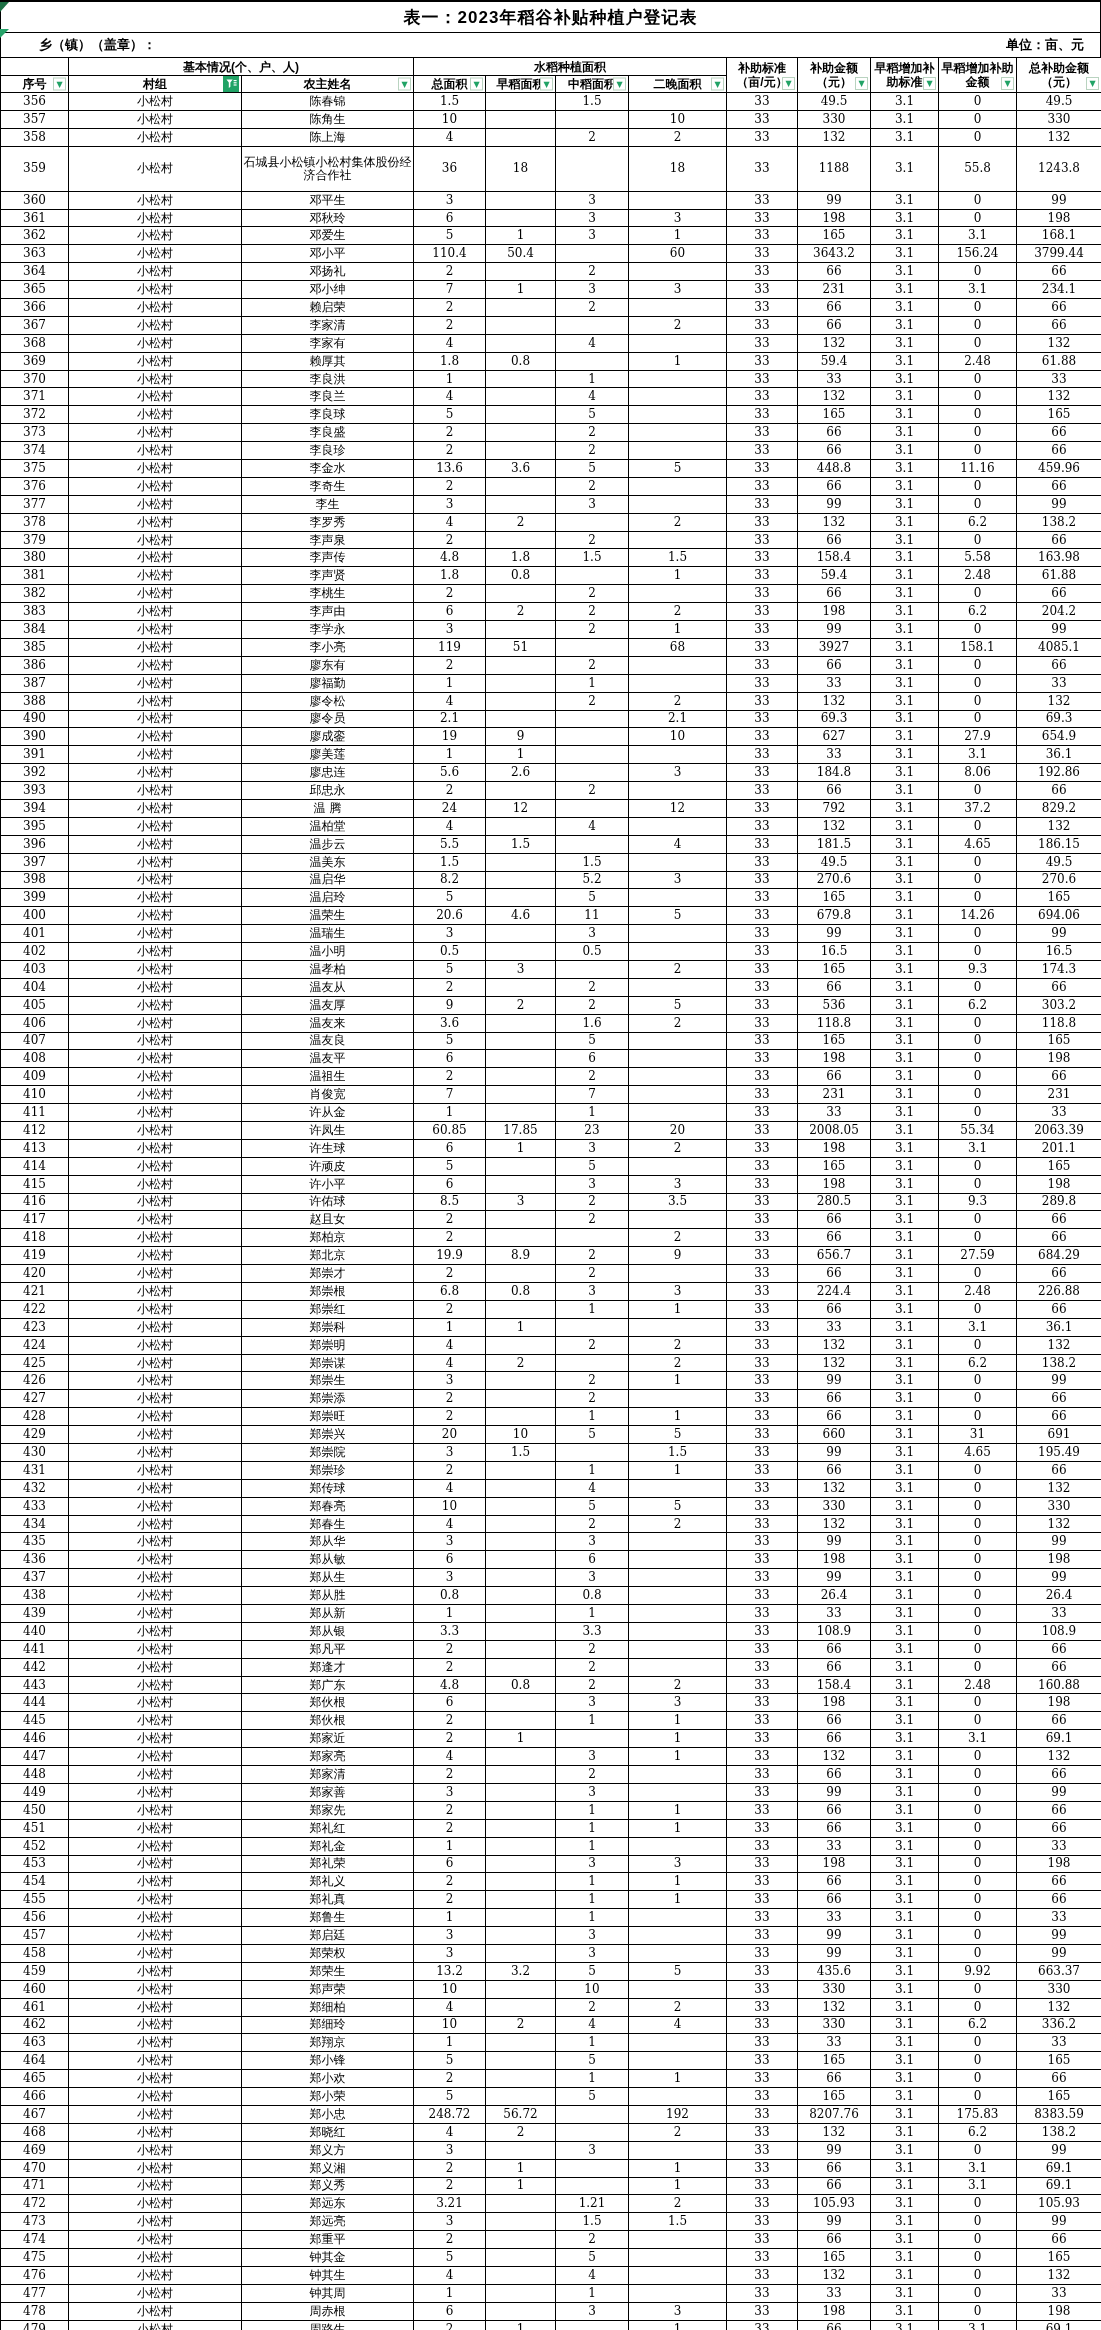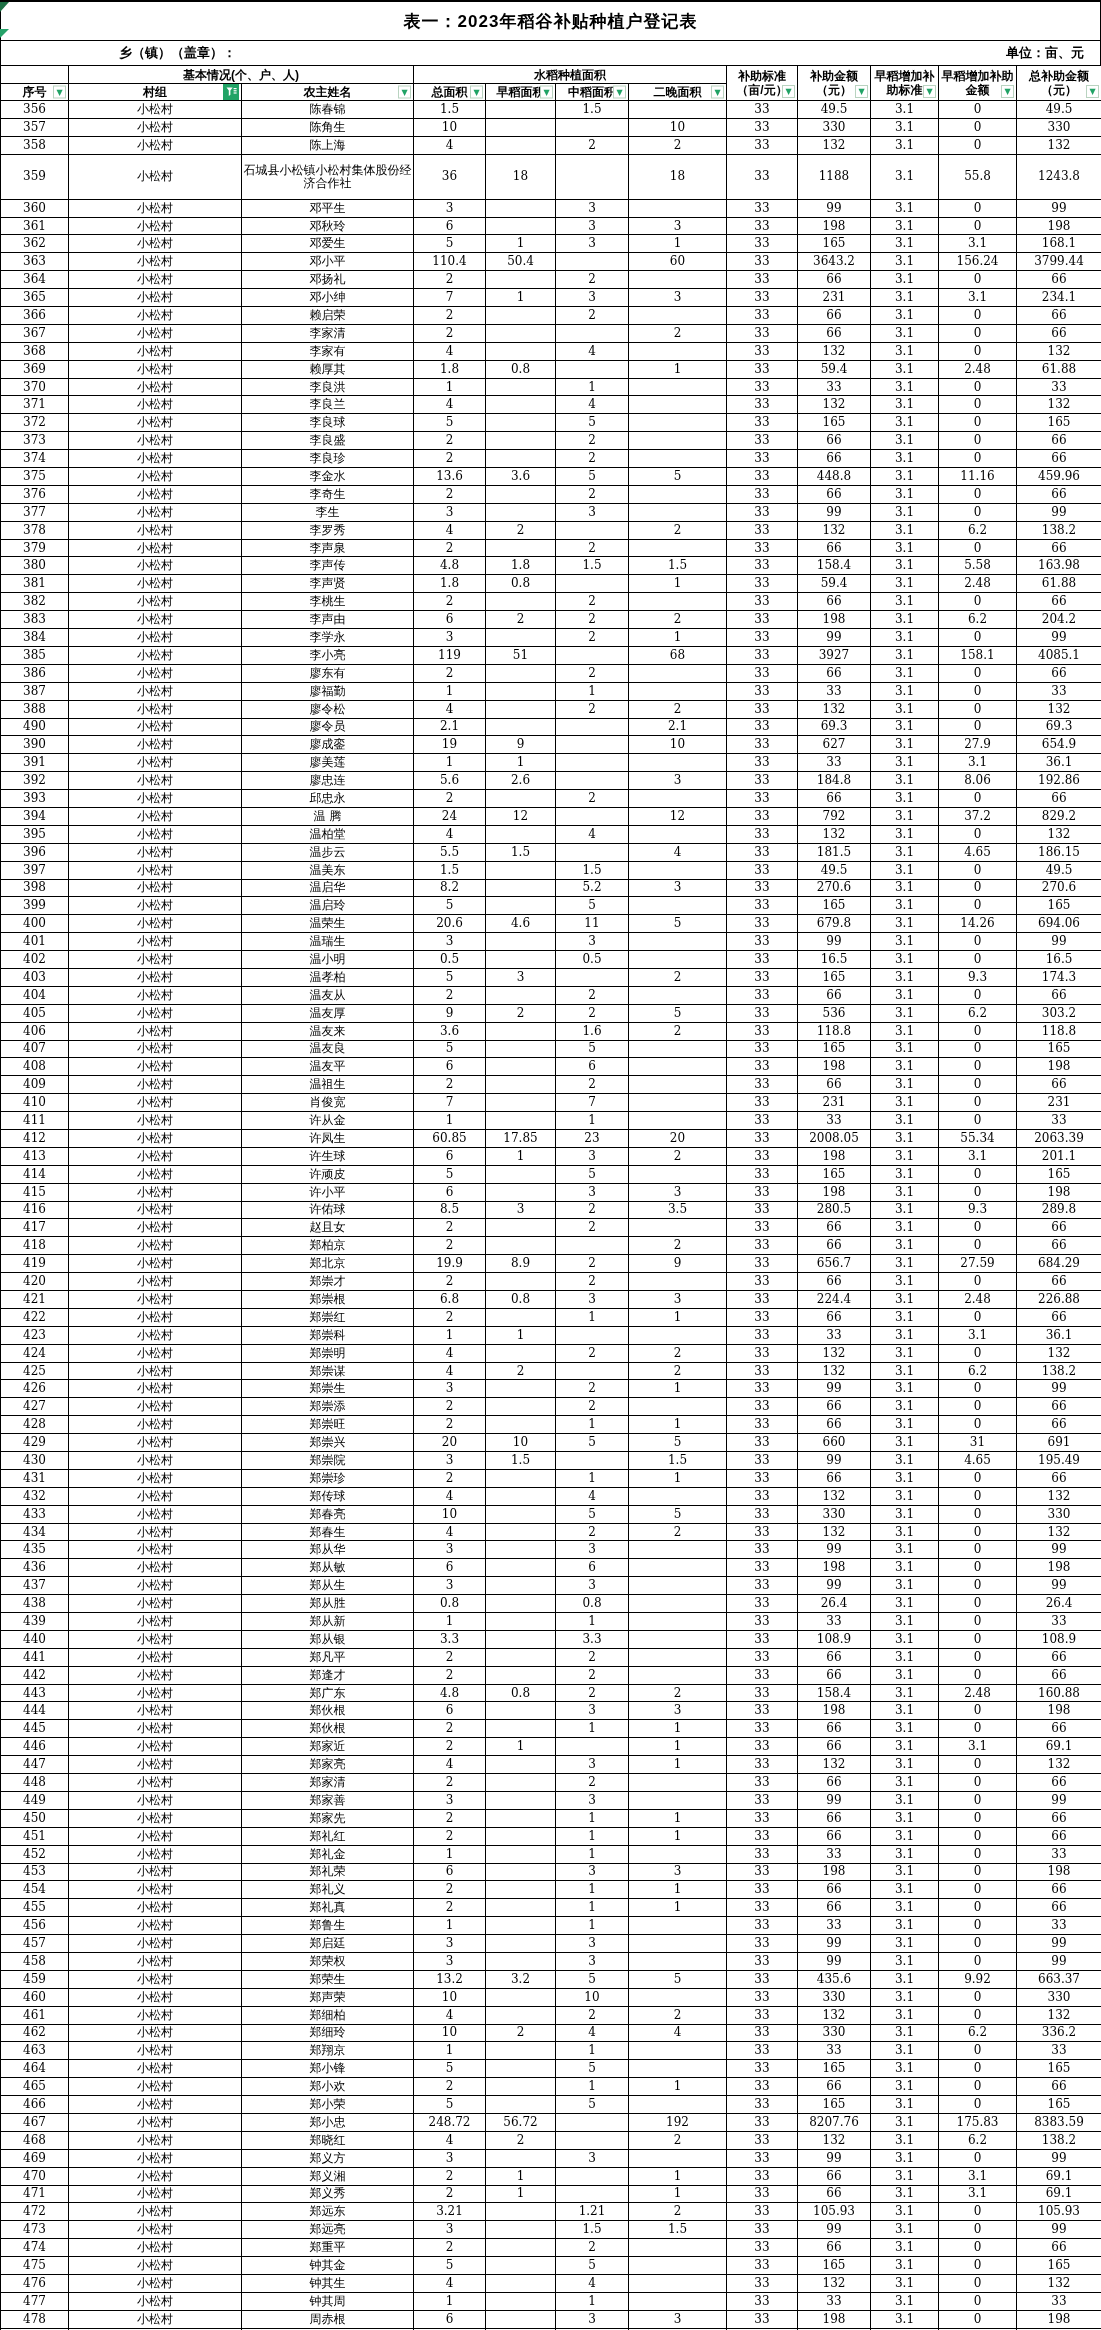--- a/index.html
+++ b/index.html
@@ -7,33 +7,33 @@
   .sheet {
     position: relative;
     width: 1101px; height: 2330px;
     margin: 0 auto;
     background: #fff;
     color: #000;
     font-family: "DejaVu Serif", serif;
     overflow: hidden;
   }
   .title-row {
-    height: 41px;
+    height: 33px;
     border: 1px solid #000;
     border-top-width: 2px;
     display: flex; align-items: center; justify-content: center;
     font-family: "Liberation Sans", sans-serif;
     font-weight: bold; font-size: 17px;
     letter-spacing: 1px;
   }
   .sub-row {
     height: 24px;
     border-left: 1px solid #000; border-right: 1px solid #000;
     display: flex; align-items: center; justify-content: space-between;
-    padding: 0 16px 0 118px;
+    padding: 0 16px 0 38px;
     font-family: "Liberation Sans", sans-serif;
     font-weight: bold; font-size: 13px;
   }
   table { border-collapse: collapse; table-layout: fixed; width: 1101px; }
   th, td { border: 1px solid #000; text-align: center; vertical-align: middle; padding: 0; }
   thead th {
     font-family: "Liberation Sans", sans-serif;
     font-weight: bold; font-size: 12px;
     position: relative; overflow: hidden;
     line-height: 14px;

